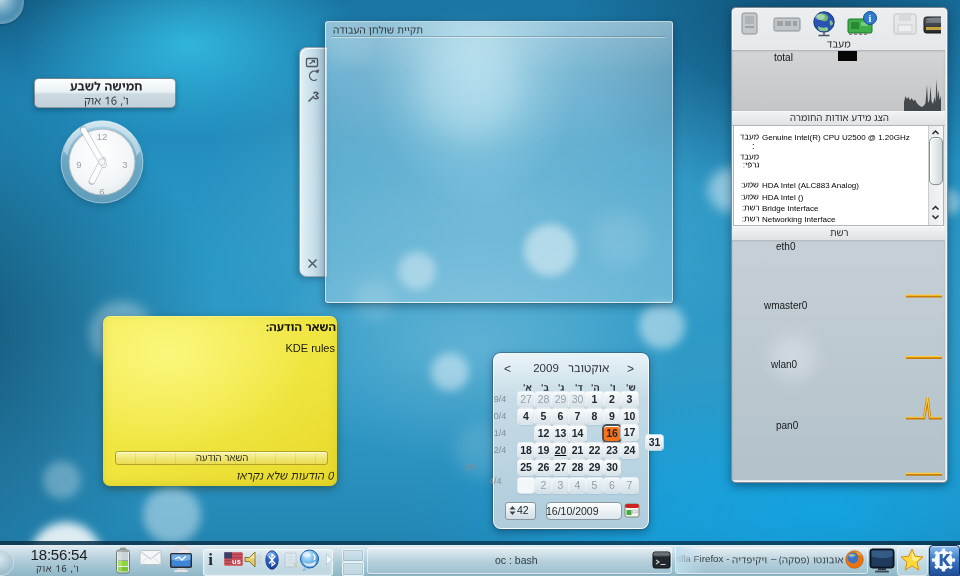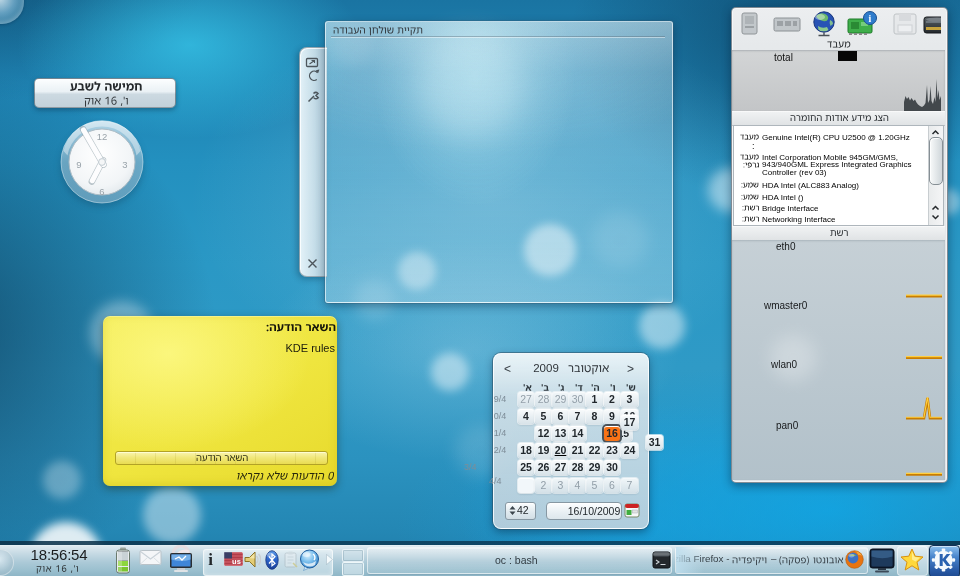--- a/index.html
+++ b/index.html
@@ -181,21 +181,21 @@
 <div class="dcell" style="left:569.2px;top:408.7px;"><span style="color:#21272c;font-weight:700">7</span></div>
 <div class="dcell" style="left:586.2px;top:408.7px;"><span style="color:#21272c;font-weight:700">8</span></div>
 <div class="dcell" style="left:603.7px;top:408.7px;"><span style="color:#21272c;font-weight:700">9</span></div>
 <div class="dcell" style="left:621.2px;top:408.7px;"><span style="color:#21272c;font-weight:700">10</span></div>
 <div class="dcell" style="left:517.7px;top:425.9px;margin-left:36px;"><span style="color:#21272c;font-weight:700">11</span></div>
 <div class="dcell" style="left:535.2px;top:425.9px;"><span style="color:#21272c;font-weight:700">12</span></div>
 <div class="dcell" style="left:552.2px;top:425.9px;"><span style="color:#21272c;font-weight:700">13</span></div>
 <div class="dcell" style="left:569.2px;top:425.9px;"><span style="color:#21272c;font-weight:700">14</span></div>
 <div class="dcell" style="left:615px;top:425.9px;"><span style="color:#21272c;font-weight:700">15</span></div>
 <div class="dcell" style="left:603.7px;top:425.9px;box-shadow:0 0 0 2px #49525a, inset 0 1px 0 #fff;background:#f97316;"><span style="color:#21272c;font-weight:700">16</span></div>
-<div class="dcell" style="left:621.2px;top:415px;text-align:center;"><span style="color:#21272c;font-weight:700">17</span></div>
+<div class="dcell" style="left:621.2px;top:425px;text-align:center;"><span style="color:#21272c;font-weight:700">17</span></div>
 <div class="dcell" style="left:517.7px;top:443.1px;"><span style="color:#21272c;font-weight:700">18</span></div>
 <div class="dcell" style="left:535.2px;top:443.1px;"><span style="color:#21272c;font-weight:700">19</span></div>
 <div class="dcell" style="left:552.2px;top:443.1px;text-decoration:underline;"><span style="color:#21272c;font-weight:700">20</span></div>
 <div class="dcell" style="left:569.2px;top:443.1px;"><span style="color:#21272c;font-weight:700">21</span></div>
 <div class="dcell" style="left:586.2px;top:443.1px;"><span style="color:#21272c;font-weight:700">22</span></div>
 <div class="dcell" style="left:603.7px;top:443.1px;"><span style="color:#21272c;font-weight:700">23</span></div>
 <div class="dcell" style="left:621.2px;top:443.1px;"><span style="color:#21272c;font-weight:700">24</span></div>
 <div class="dcell" style="left:517.7px;top:460.3px;"><span style="color:#21272c;font-weight:700">25</span></div>
 <div class="dcell" style="left:535.2px;top:460.3px;"><span style="color:#21272c;font-weight:700">26</span></div>
 <div class="dcell" style="left:552.2px;top:460.3px;"><span style="color:#21272c;font-weight:700">27</span></div>
@@ -211,21 +211,21 @@
 <div class="dcell" style="left:603.7px;top:477.5px;opacity:.88;"><span style="color:#8d98a1;font-weight:400">6</span></div>
 <div class="dcell" style="left:621.2px;top:477.5px;opacity:.88;"><span style="color:#8d98a1;font-weight:400">7</span></div>
 <div style="position:absolute;left:505px;top:502px;width:29px;height:16px;border-radius:3px;
 background:linear-gradient(180deg,#fbfdfe,#dfe9ee 60%,#d2dee5);border:1px solid #8798a3;box-shadow:inset 0 1px 0 #fff;"></div>
 <svg style="position:absolute;left:509px;top:506px" width="7" height="9">
       <path d="M3.5 0 L6.5 3.5 H0.5 Z M3.5 9 L0.5 5.5 H6.5 Z" fill="#3c464d"></path>
     </svg>
 <div style="position:absolute;left:517px;top:504px;font:10.5px 'Liberation Sans';color:#22282c">42</div>
 <div style="position:absolute;left:546px;top:502px;width:74px;height:16px;border-radius:4px;
 background:linear-gradient(180deg,#fdfeff,#e8eff3 60%,#dde7ec);border:1px solid #8798a3;box-shadow:inset 0 1px 0 #fff;"></div>
-<div style="position:absolute;left:546px;top:505px;width:96px;text-align:center;font:10.5px 'Liberation Sans';color:#22282c">16/10/2009</div>
+<div style="position:absolute;left:546px;top:505px;width:96px;font:10.5px 'Liberation Sans';color:#22282c">16/10/2009</div>
 <svg style="position:absolute;left:624px;top:502px" width="16" height="16">
 <rect x="1" y="2" width="14" height="13" rx="2" fill="#f6f8f8" stroke="#7a8a6a" stroke-width="1"></rect>
 <rect x="1" y="2" width="14" height="4" rx="2" fill="#cc2222"></rect>
 <rect x="2.5" y="8" width="5" height="5" fill="#3fae3f"></rect>
       <rect x="8.5" y="8" width="5" height="3" fill="#e0e4e0" stroke="#aab" stroke-width=".5"></rect>
 </svg>
 <div style="position:absolute;left:731px;top:7px;width:215px;height:474px;border-radius:5px;
 background:linear-gradient(180deg,#eceef0 0%,#e6e9eb 8%,#e2e5e8 100%);
 border:1px solid rgba(60,75,88,.6);box-shadow:0 3px 10px rgba(0,25,50,.45), inset 0 0 0 1px rgba(255,255,255,.55);"></div>
 <svg style="position:absolute;left:736px;top:11px" width="205" height="27">
@@ -307,21 +307,20 @@
 <svg style="position:absolute;left:740.2px;top:191.1px;" width="20" height="11">
       <path transform="translate(1,8.4)" d="M0.55 -0.36Q0.55 -0.57 0.67 -0.68Q0.78 -0.80 0.99 -0.80Q1.20 -0.80 1.31 -0.68Q1.42 -0.57 1.42 -0.36Q1.42 -0.15 1.31 -0.03Q1.20 0.08 0.99 0.08Q0.78 0.08 0.67 -0.03Q0.55 -0.15 0.55 -0.36ZM0.55 -3.91Q0.55 -4.12 0.67 -4.23Q0.78 -4.34 0.99 -4.34Q1.20 -4.34 1.31 -4.23Q1.42 -4.12 1.42 -3.91Q1.42 -3.69 1.31 -3.58Q1.20 -3.47 0.99 -3.47Q0.78 -3.47 0.67 -3.58Q0.55 -3.69 0.55 -3.91Z M2.27 0.29 2.27 -0.32 3.89 -0.69Q4.24 -0.77 4.52 -0.92Q4.80 -1.07 5.01 -1.37Q5.22 -1.66 5.34 -2.17Q5.47 -2.69 5.51 -3.50L5.59 -4.75H6.33L6.25 -3.50Q6.22 -2.84 6.12 -2.33Q6.03 -1.83 5.85 -1.45Q5.67 -1.07 5.41 -0.81Q5.14 -0.54 4.76 -0.36Q4.39 -0.19 3.90 -0.08ZM3.53 -0.34 2.49 -4.70 3.20 -4.79 4.02 -1.38Q4.06 -1.22 4.05 -1.04Q4.03 -0.86 3.97 -0.68Q3.92 -0.50 3.81 -0.34Z M7.19 0.00 7.75 -2.84 7.09 -4.75H7.82L8.22 -3.48H8.24Q8.32 -3.74 8.45 -3.98Q8.57 -4.22 8.76 -4.41Q8.95 -4.60 9.23 -4.71Q9.51 -4.82 9.89 -4.82Q10.42 -4.82 10.82 -4.57Q11.22 -4.32 11.45 -3.82Q11.68 -3.32 11.68 -2.55V-2.44Q11.68 -1.70 11.45 -1.15Q11.21 -0.60 10.76 -0.30Q10.30 0.00 9.65 0.00H8.84L8.93 -0.61H9.61Q10.26 -0.61 10.60 -1.11Q10.95 -1.61 10.95 -2.44V-2.55Q10.95 -3.12 10.79 -3.49Q10.63 -3.85 10.37 -4.03Q10.10 -4.20 9.76 -4.20Q9.42 -4.20 9.19 -4.08Q8.96 -3.97 8.82 -3.76Q8.67 -3.56 8.59 -3.32Q8.50 -3.07 8.46 -2.82L7.95 0.00Z M14.87 0.03Q14.11 0.03 13.59 -0.29Q13.06 -0.61 12.78 -1.23Q12.51 -1.85 12.51 -2.76V-4.75H13.24V-2.76Q13.24 -2.03 13.43 -1.54Q13.61 -1.05 13.97 -0.80Q14.33 -0.56 14.86 -0.56H14.93Q15.47 -0.56 15.84 -0.80Q16.20 -1.05 16.39 -1.54Q16.58 -2.03 16.58 -2.75V-4.75H17.31V-2.76Q17.31 -1.85 17.04 -1.23Q16.76 -0.61 16.23 -0.29Q15.71 0.02 14.95 0.03ZM13.05 -1.84 13.00 -2.35Q13.53 -2.33 13.87 -2.50Q14.21 -2.67 14.38 -3.03Q14.55 -3.39 14.55 -3.91V-4.75H15.28V-3.95Q15.28 -3.45 15.14 -3.05Q15.01 -2.65 14.73 -2.38Q14.46 -2.10 14.04 -1.97Q13.62 -1.83 13.05 -1.84Z" fill="#000"></path>
     </svg>
 <svg style="position:absolute;left:740.5px;top:201.6px;" width="19" height="11">
       <path transform="translate(1,8.4)" d="M0.55 -0.36Q0.55 -0.57 0.67 -0.68Q0.78 -0.80 0.99 -0.80Q1.20 -0.80 1.31 -0.68Q1.42 -0.57 1.42 -0.36Q1.42 -0.15 1.31 -0.03Q1.20 0.08 0.99 0.08Q0.78 0.08 0.67 -0.03Q0.55 -0.15 0.55 -0.36ZM0.55 -3.91Q0.55 -4.12 0.67 -4.23Q0.78 -4.34 0.99 -4.34Q1.20 -4.34 1.31 -4.23Q1.42 -4.12 1.42 -3.91Q1.42 -3.69 1.31 -3.58Q1.20 -3.47 0.99 -3.47Q0.78 -3.47 0.67 -3.58Q0.55 -3.69 0.55 -3.91Z M6.12 0.00V-3.22Q6.12 -3.68 5.90 -3.91Q5.68 -4.14 5.23 -4.14H3.16V-4.75H5.29Q6.06 -4.75 6.46 -4.37Q6.86 -3.98 6.86 -3.24V0.00ZM2.25 0.00 2.33 -0.61H2.62Q2.81 -0.61 2.92 -0.68Q3.04 -0.76 3.10 -0.91Q3.16 -1.07 3.16 -1.30V-4.58H3.89V-1.26Q3.89 -0.65 3.60 -0.33Q3.30 0.00 2.74 0.00ZM2.41 -4.14 2.49 -4.75H3.51V-4.14Z M10.32 0.03Q9.57 0.03 9.04 -0.29Q8.52 -0.61 8.24 -1.23Q7.96 -1.85 7.96 -2.76V-4.75H8.70V-2.76Q8.70 -2.03 8.88 -1.54Q9.07 -1.05 9.43 -0.80Q9.79 -0.56 10.31 -0.56H10.39Q10.93 -0.56 11.29 -0.80Q11.66 -1.05 11.85 -1.54Q12.04 -2.03 12.04 -2.75V-4.75H12.77V-2.76Q12.77 -1.85 12.49 -1.23Q12.21 -0.61 11.69 -0.29Q11.16 0.02 10.40 0.03ZM8.50 -1.84 8.45 -2.35Q8.98 -2.33 9.33 -2.50Q9.67 -2.67 9.84 -3.03Q10.00 -3.39 10.00 -3.91V-4.75H10.73V-3.95Q10.73 -3.45 10.60 -3.05Q10.46 -2.65 10.19 -2.38Q9.91 -2.10 9.49 -1.97Q9.07 -1.83 8.50 -1.84Z M16.14 0.00V-3.22Q16.14 -3.68 15.92 -3.91Q15.70 -4.14 15.25 -4.14H13.61L13.69 -4.75H15.30Q16.08 -4.75 16.48 -4.37Q16.88 -3.98 16.88 -3.24V0.00Z" fill="#000"></path>
     </svg>
 <svg style="position:absolute;left:740.5px;top:212.6px;" width="19" height="11">
       <path transform="translate(1,8.4)" d="M0.55 -0.36Q0.55 -0.57 0.67 -0.68Q0.78 -0.80 0.99 -0.80Q1.20 -0.80 1.31 -0.68Q1.42 -0.57 1.42 -0.36Q1.42 -0.15 1.31 -0.03Q1.20 0.08 0.99 0.08Q0.78 0.08 0.67 -0.03Q0.55 -0.15 0.55 -0.36ZM0.55 -3.91Q0.55 -4.12 0.67 -4.23Q0.78 -4.34 0.99 -4.34Q1.20 -4.34 1.31 -4.23Q1.42 -4.12 1.42 -3.91Q1.42 -3.69 1.31 -3.58Q1.20 -3.47 0.99 -3.47Q0.78 -3.47 0.67 -3.58Q0.55 -3.69 0.55 -3.91Z M6.12 0.00V-3.22Q6.12 -3.68 5.90 -3.91Q5.68 -4.14 5.23 -4.14H3.16V-4.75H5.29Q6.06 -4.75 6.46 -4.37Q6.86 -3.98 6.86 -3.24V0.00ZM2.25 0.00 2.33 -0.61H2.62Q2.81 -0.61 2.92 -0.68Q3.04 -0.76 3.10 -0.91Q3.16 -1.07 3.16 -1.30V-4.58H3.89V-1.26Q3.89 -0.65 3.60 -0.33Q3.30 0.00 2.74 0.00ZM2.41 -4.14 2.49 -4.75H3.51V-4.14Z M10.32 0.03Q9.57 0.03 9.04 -0.29Q8.52 -0.61 8.24 -1.23Q7.96 -1.85 7.96 -2.76V-4.75H8.70V-2.76Q8.70 -2.03 8.88 -1.54Q9.07 -1.05 9.43 -0.80Q9.79 -0.56 10.31 -0.56H10.39Q10.93 -0.56 11.29 -0.80Q11.66 -1.05 11.85 -1.54Q12.04 -2.03 12.04 -2.75V-4.75H12.77V-2.76Q12.77 -1.85 12.49 -1.23Q12.21 -0.61 11.69 -0.29Q11.16 0.02 10.40 0.03ZM8.50 -1.84 8.45 -2.35Q8.98 -2.33 9.33 -2.50Q9.67 -2.67 9.84 -3.03Q10.00 -3.39 10.00 -3.91V-4.75H10.73V-3.95Q10.73 -3.45 10.60 -3.05Q10.46 -2.65 10.19 -2.38Q9.91 -2.10 9.49 -1.97Q9.07 -1.83 8.50 -1.84Z M16.14 0.00V-3.22Q16.14 -3.68 15.92 -3.91Q15.70 -4.14 15.25 -4.14H13.61L13.69 -4.75H15.30Q16.08 -4.75 16.48 -4.37Q16.88 -3.98 16.88 -3.24V0.00Z" fill="#000"></path>
     </svg>
 <div style="font:8px 'Liberation Sans';color:#000;position:absolute;left:762px;top:132.5px">Genuine Intel(R) CPU U2500 @ 1.20GHz</div>
-<div style="font:8px 'Liberation Sans';color:#000;position:absolute;left:762px;top:154px;width:164px;line-height:7.4px">Intel Corporation Mobile 945GM/GMS, 943/940GML Express Integrated Graphics Controller (rev 03)</div>
 <div style="font:8px 'Liberation Sans';color:#000;position:absolute;left:762px;top:180.5px">HDA Intel (ALC883 Analog)</div>
 <div style="font:8px 'Liberation Sans';color:#000;position:absolute;left:762px;top:193px">HDA Intel ()</div>
 <div style="font:8px 'Liberation Sans';color:#000;position:absolute;left:762px;top:203.5px">Bridge Interface</div>
 <div style="font:8px 'Liberation Sans';color:#000;position:absolute;left:762px;top:214.5px">Networking Interface</div>
 <div style="position:absolute;left:928px;top:126px;width:14px;height:99px;background:linear-gradient(90deg,#e9ebec,#f4f5f6);border-left:1px solid #c8cdd0;"></div>
 <svg style="position:absolute;left:931px;top:128px" width="9" height="96" fill="none" stroke="#26292c" stroke-width="1.5">
 <path d="M1.5 6 L4.5 3 L7.5 6"></path>
       <path d="M1.5 81.5 L4.5 78.5 L7.5 81.5"></path>
       <path d="M1.5 87.5 L4.5 90.5 L7.5 87.5"></path>
     </svg>

